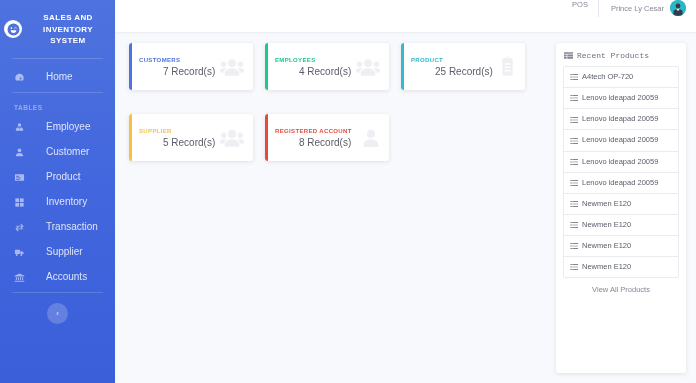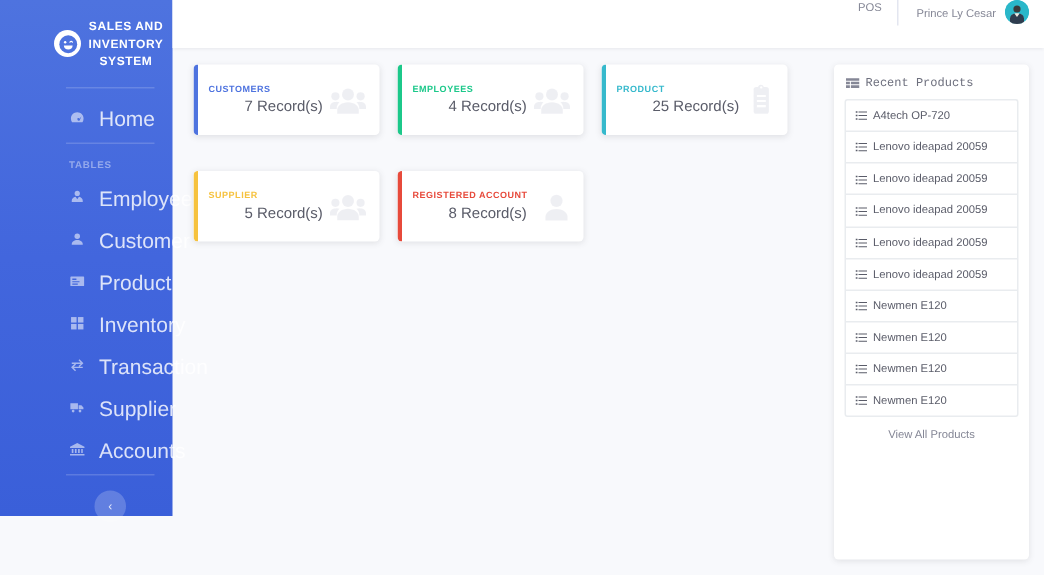--- a/index.html
+++ b/index.html
@@ -6,40 +6,39 @@
   html, body {
     width: 696px; height: 383px;
     font-family: "Liberation Sans", sans-serif;
     background: #f8f9fc;
     overflow: hidden;
   }
   .app { display: flex; width: 696px; height: 383px; }
 
   
   .sidebar {
-    width: 115px; height: 344px; flex: 0 0 115px;
+    width: 115px; height: 383px; flex: 0 0 115px;
     background: linear-gradient(180deg, #4e73df 0%, #4266dd 50%, #3a5fd9 100%);
     color: #fff; position: relative;
     padding-top: 6px;
-    padding-left: 32px;
   }
   .brand { display: flex; align-items: center; justify-content: center; gap: 5px; padding: 6px 6px 9px 4px; }
   .brand-logo {
     width: 18px; height: 18px; border-radius: 50%; background: #ffffff;
     display: flex; align-items: center; justify-content: center; flex: 0 0 18px;
   }
   .brand-logo svg { width: 13px; height: 13px; display: block; }
   .brand-text {
     font-size: 8px; font-weight: bold; line-height: 1.45;
     letter-spacing: .4px; text-align: center; color: #fff; text-transform: uppercase;
   }
   .side-divider { height: 1px; background: rgba(255,255,255,0.17); margin: 2px 12px 6px 12px; }
   .nav-item {
-    display: flex; align-items: center; gap: 9px;
-    padding: 7px 0 7px 14px; font-size: 14px; color: rgba(255,255,255,0.82);
+    display: flex; align-items: center; gap: 21px;
+    padding: 7px 0 7px 14px; font-size: 10px; color: rgba(255,255,255,0.82);
     cursor: pointer; line-height: 1; text-align: center;
   }
   .nav-item .ico { width: 11px; height: 11px; flex: 0 0 11px; opacity: .55; display:block; }
   .nav-item .ico svg { width: 11px; height: 11px; display: block; fill: #fff; }
   .nav-head {
     font-size: 6.5px; font-weight: bold; letter-spacing: .5px;
     color: rgba(255,255,255,0.42); padding: 5px 0 4px 14px; text-transform: uppercase;
   }
   .collapse-wrap { display: flex; justify-content: center; margin-top: 10px; }
   .collapse-btn {

